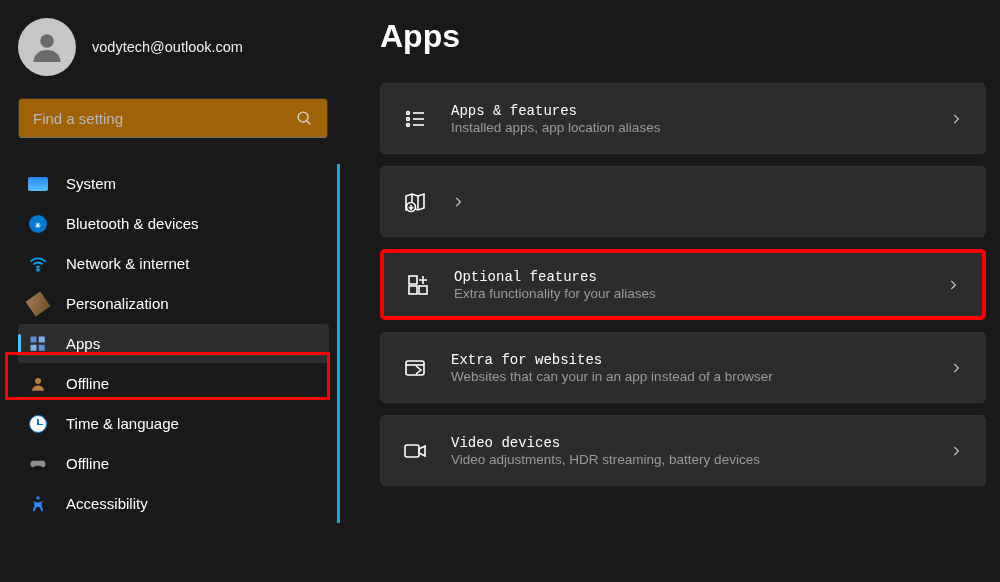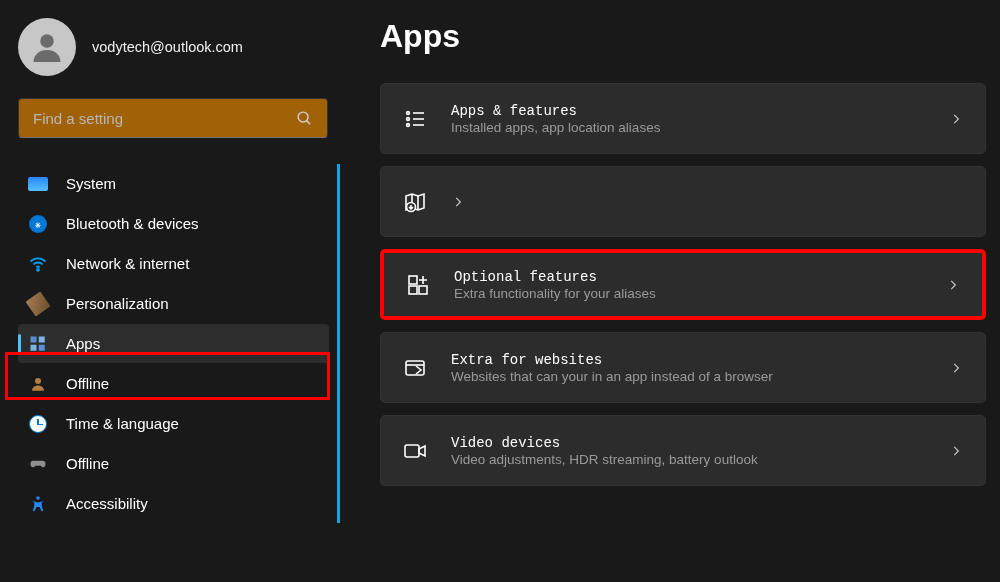--- a/index.html
+++ b/index.html
@@ -346,19 +346,19 @@
 
   <div class="card">
     <span class="cic">
       <svg viewBox="0 0 24 24" width="24" height="24" fill="none" stroke="#fff" stroke-width="1.6">
           <rect x="2" y="6" width="14" height="12" rx="2"></rect>
           <path d="M16 10l6-3v10l-6-3z"></path>
         </svg>
     </span>
     <div class="ctext">
       <div class="ctitle">Video devices</div>
-      <div class="csub">Video adjustments, HDR streaming, battery outlook</div>
+      <div class="csub">Video adjustments, HDR streaming, battery devices</div>
     </div>
     <svg class="chev" viewBox="0 0 24 24" fill="none" stroke="#c9c9c9" stroke-width="2">
         <polyline points="9 5 16 12 9 19"></polyline>
       </svg>
   </div>
 </div>
 
 </body></html>

